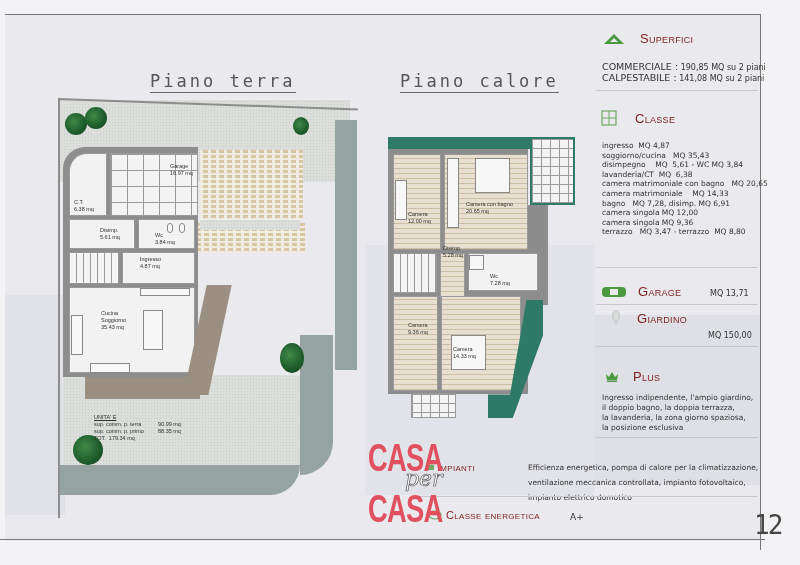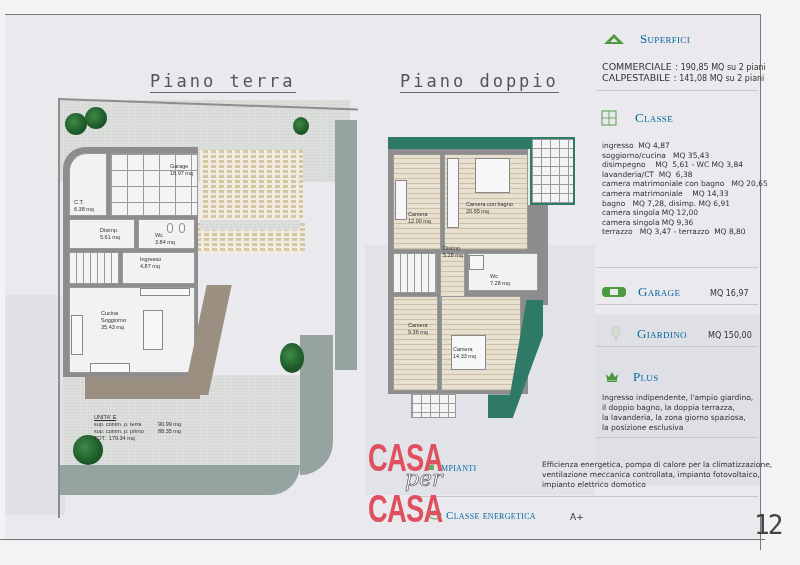--- a/index.html
+++ b/index.html
@@ -18,21 +18,21 @@
   .stone{background-color:#d6c6a4;background-image:repeating-linear-gradient(0deg,#f0ece2 0 2px,transparent 2px 5px),repeating-linear-gradient(90deg,#f0ece2 0 3px,transparent 3px 8px);}
   .gravel{background-color:#dbdedb;background-image:radial-gradient(#c9cdc9 1px,transparent 1px);background-size:3px 3px;}
   .teal{background:#2e7a66;}
   .taupe{background:#9a8f80;}
   .slate{background:#95a3a1;}
   .room-label{position:absolute;font-size:5.5px;color:#333;line-height:7px;font-family:"Liberation Sans",sans-serif;}
   .tree{position:absolute;border-radius:50%;background:radial-gradient(circle at 40% 40%,#3f8a47,#1d5a2a 60%,#14431f);}
   .furn{position:absolute;border:1px solid #888;background:#f7f7f7;box-sizing:border-box;}
   .unita{position:absolute;font-size:5.5px;color:#333;line-height:7px;font-family:"Liberation Sans",sans-serif;}
   .section-head{position:absolute;display:flex;align-items:center;}
-  .sec-title{color:#0369a1;font-family:Liberation Serif, serif;font-variant:small-caps;font-size:13px;letter-spacing:0.3px;}
+  .sec-title{color:#7f1d1d;font-family:Liberation Sans, sans-serif;font-variant:small-caps;font-size:13px;letter-spacing:0.3px;}
   .sec-value{position:absolute;font-size:8px;color:#333;}
   .divider{position:absolute;height:1px;background:#c8c8cc;}
   .body-text{position:absolute;font-size:7.5px;color:#333;line-height:10px;white-space:pre-line;}
   .zone-title{font-size:10px;color:#222;line-height:12px;}
   .zone-item{font-size:7.5px;color:#333;line-height:9.6px;}
   .logo{position:absolute;font-family:"Liberation Sans",sans-serif;font-weight:bold;color:#e0505e;font-size:38px;line-height:36px;letter-spacing:-1px;transform:scaleX(0.72);transform-origin:left top;}
   .logo-per{position:absolute;font-family:"DejaVu Serif",serif;font-style:italic;font-size:22px;color:#fff;-webkit-text-stroke:0.7px #555;}
   .page-num{position:absolute;font-family:"DejaVu Sans Mono",monospace;font-size:26px;color:#444;font-weight:300;letter-spacing:-2px;}
 </style>
 </head>
@@ -42,21 +42,21 @@
 
   <div class="bg-shape" style="left:535px;top:300px;width:220px;height:170px;background:#dfe0e5;"></div>
   <div class="bg-shape" style="left:360px;top:230px;width:230px;height:250px;background:#e2e3e8;"></div>
   <div class="bg-shape" style="left:0px;top:280px;width:60px;height:220px;background:#e1e2e7;"></div>
   <div class="bg-shape" style="left:170px;top:140px;width:10px;height:40px;background:#dadbe0;"></div>
 </div>
 <div class="page-bottom-line"></div>
 <div class="page-right-tick"></div>
 
 <div class="plan-title" style="left:150px;top:71px;">Piano terra</div>
-<div class="plan-title" style="left:400px;top:71px;">Piano doppio</div>
+<div class="plan-title" style="left:400px;top:71px;">Piano calore</div>
 
 <div class="plan" style="left:55px;top:95px;width:310px;height:430px;">
 
   <div class="gravel" style="position:absolute;left:5px;top:5px;width:290px;height:82px;"></div>
   <div class="wall" style="left:3px;top:3px;width:2px;height:420px;"></div>
   <div class="wall" style="left:3px;top:3px;width:300px;height:2px;transform:rotate(2deg);transform-origin:left;"></div>
 
   <div class="slate" style="position:absolute;left:280px;top:25px;width:22px;height:250px;"></div>
 
   <div class="gravel" style="position:absolute;left:8px;top:280px;width:250px;height:90px;"></div>
@@ -234,24 +234,24 @@
 </div>
 <div class="divider" style="left:596px;top:267px;width:162px;"></div>
 
 <div class="section-head" style="left:602px;top:284px;">
   <svg width="24" height="10" viewBox="0 0 24 10">
       <rect x="0" y="0" width="24" height="10" rx="4" fill="#4b9a3f"></rect>
       <rect x="8" y="2" width="8" height="6" fill="#e9e9ee"></rect>
     </svg>
   <span class="sec-title" style="margin-left:12px;">Garage</span>
 </div>
-<div class="sec-value" style="left:710px;top:289px;">MQ 16,97</div>
+<div class="sec-value" style="left:710px;top:289px;">MQ 13,71</div>
 <div class="divider" style="left:596px;top:304px;width:162px;"></div>
 
-<div class="section-head" style="left:612px;top:326px;">
+<div class="section-head" style="left:612px;top:310px;">
   <svg width="8" height="16" viewBox="0 0 8 16">
       <ellipse cx="4" cy="6" rx="3.5" ry="6" fill="#d8dcd8" stroke="#c3c8c3"></ellipse>
       <line x1="4" y1="10" x2="4" y2="16" stroke="#c3c8c3"></line>
     </svg>
   <span class="sec-title" style="margin-left:17px;">Giardino</span>
 </div>
 <div class="sec-value" style="left:708px;top:331px;">MQ 150,00</div>
 <div class="divider" style="left:596px;top:346px;width:162px;"></div>
 
 <div class="section-head" style="left:606px;top:369px;">
@@ -268,21 +268,21 @@
 <div class="divider" style="left:596px;top:437px;width:162px;"></div>
 
 <div class="section-head" style="left:425px;top:461px;">
   <svg width="10" height="8" viewBox="0 0 10 8">
       <rect x="1" y="2" width="8" height="5" fill="#6ea963"></rect>
       <line x1="3" y1="0" x2="3" y2="2" stroke="#6ea963"></line>
       <line x1="7" y1="0" x2="7" y2="2" stroke="#6ea963"></line>
     </svg>
   <span class="sec-title" style="margin-left:2px;font-size:11px;">Impianti</span>
 </div>
-<div class="body-text" style="left:542px;top:460px;line-height:10px;">Efficienza energetica, pompa di calore per la climatizzazione,
+<div class="body-text" style="left:528px;top:460px;line-height:15px;">Efficienza energetica, pompa di calore per la climatizzazione,
 ventilazione meccanica controllata, impianto fotovoltaico,
 impianto elettrico domotico</div>
 <div class="divider" style="left:416px;top:496px;width:342px;"></div>
 
 <div class="section-head" style="left:428px;top:509px;">
   <svg width="14" height="10" viewBox="0 0 14 10">
       <ellipse cx="7" cy="5" rx="6" ry="4" fill="none" stroke="#6ea963" stroke-width="1.2"></ellipse>
     </svg>
   <span class="sec-title" style="margin-left:4px;font-size:11px;">Classe energetica</span>
 </div>

